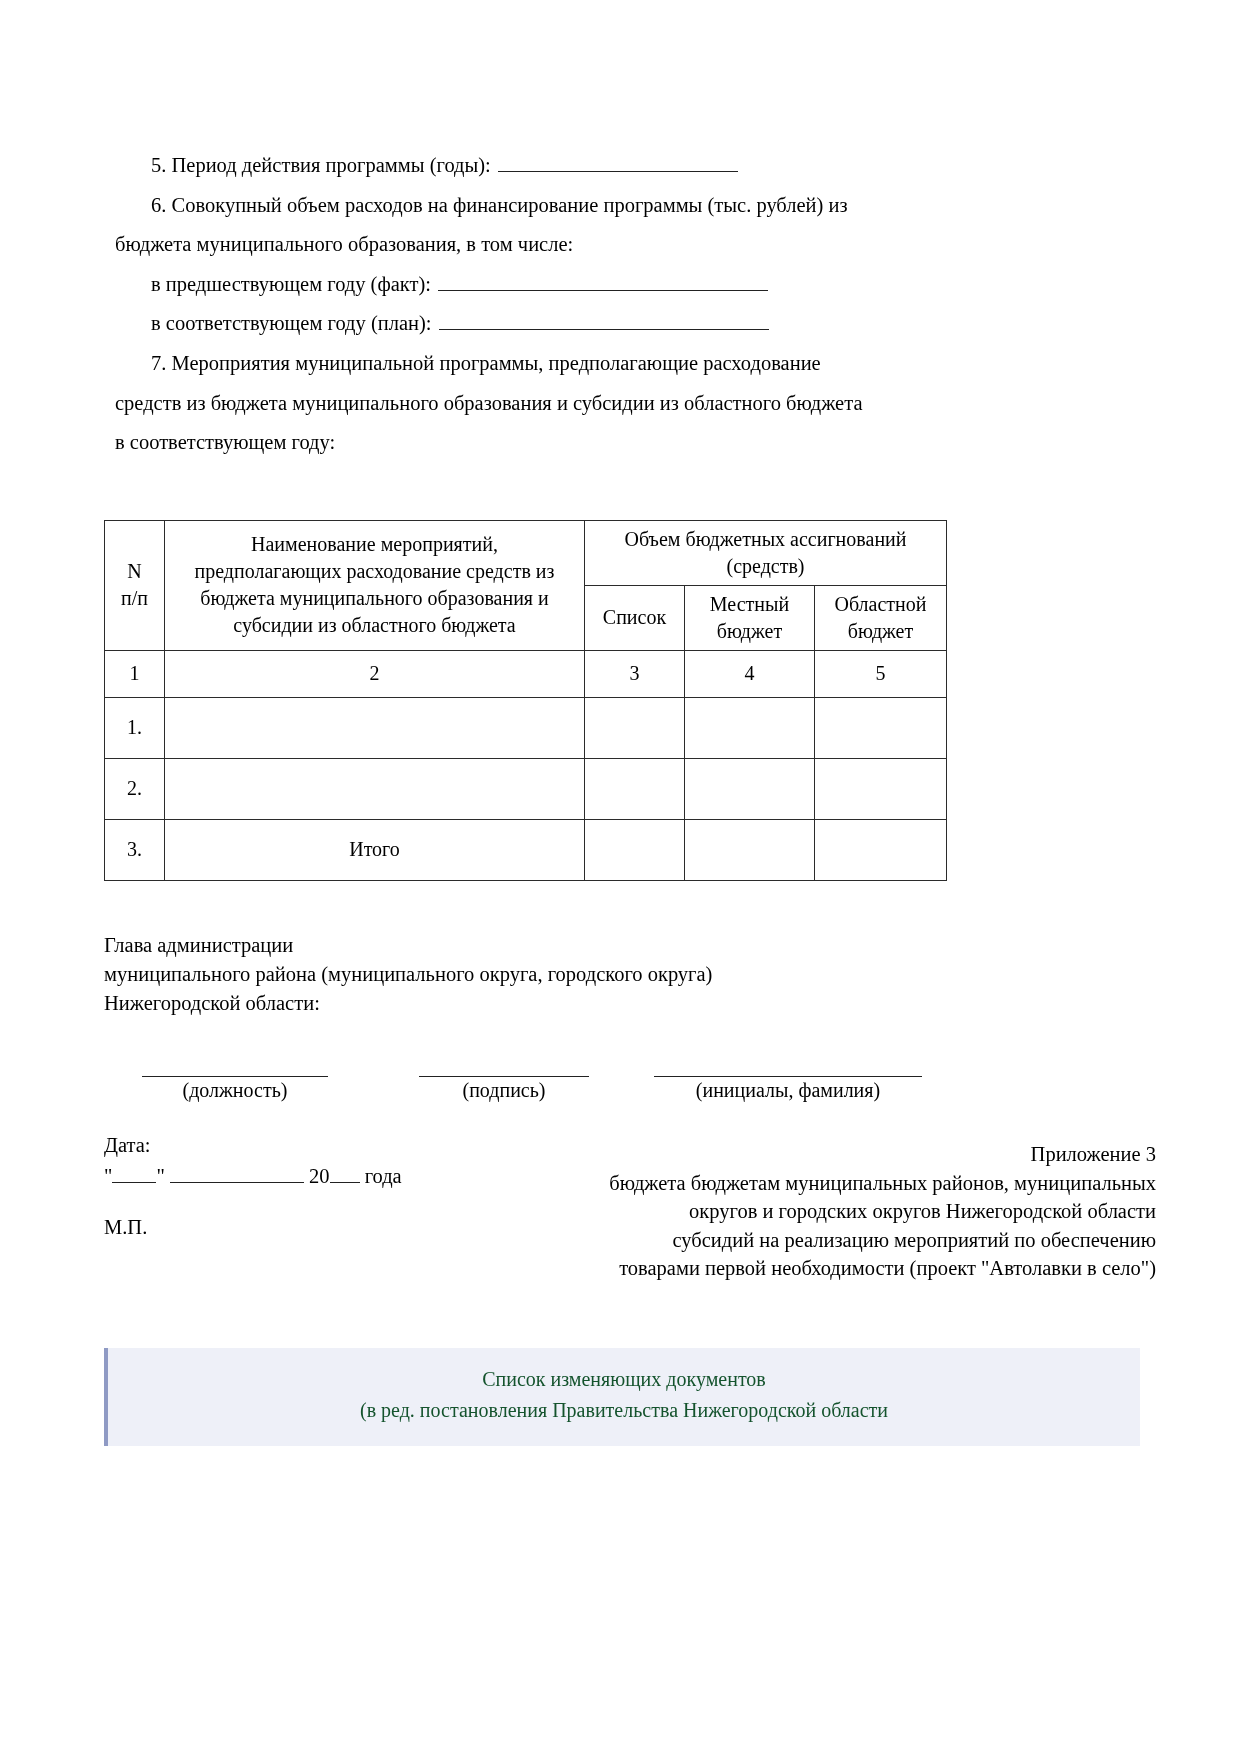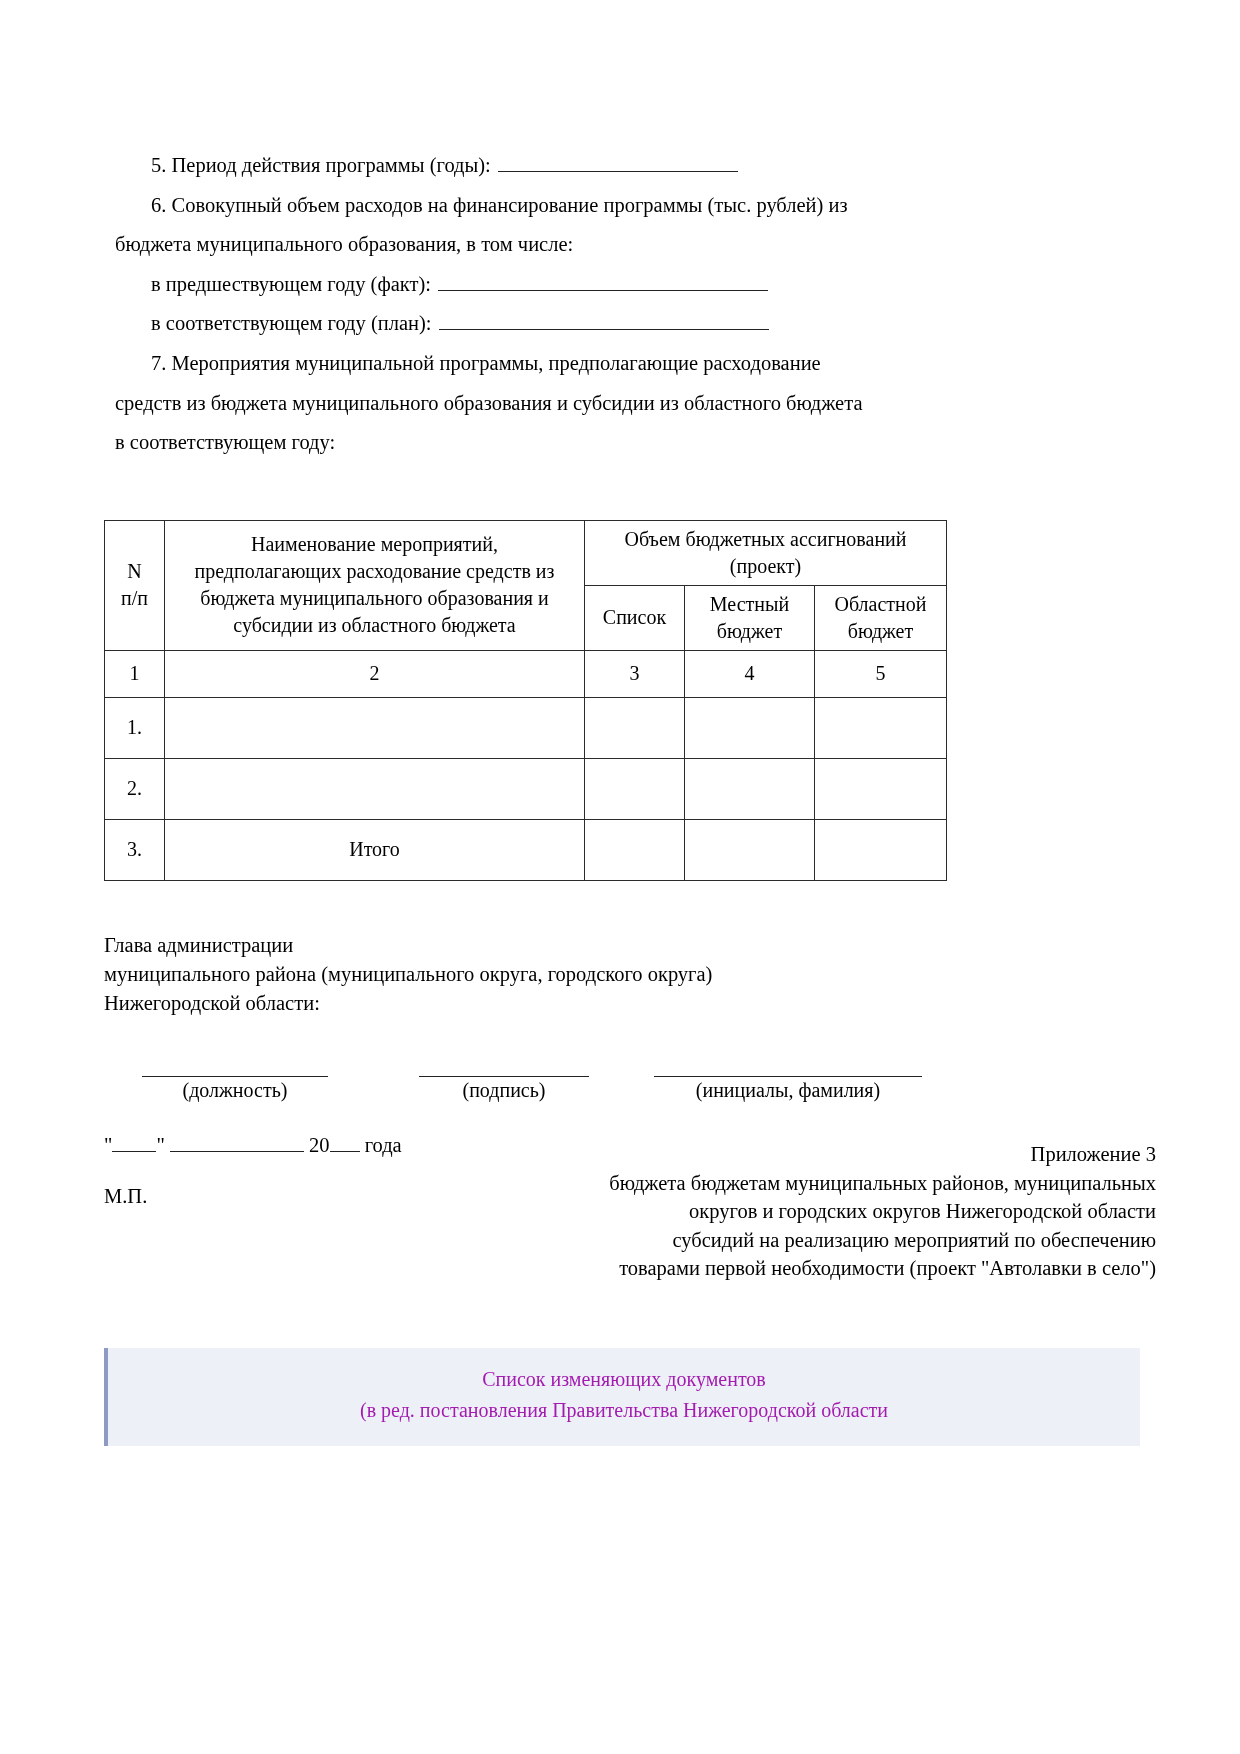--- a/index.html
+++ b/index.html
@@ -193,21 +193,21 @@
           <div>п/п</div>
         </th>
         <th rowspan="2">
           <div>Наименование мероприятий,</div>
           <div>предполагающих расходование средств из</div>
           <div>бюджета муниципального образования и</div>
           <div>субсидии из областного бюджета</div>
         </th>
         <th colspan="3">
           <div>Объем бюджетных ассигнований</div>
-          <div>(проект)</div>
+          <div>(средств)</div>
         </th>
       </tr>
       <tr>
         <th>Список</th>
         <th>
           <div>Местный</div>
           <div>бюджет</div>
         </th>
         <th>
           <div>Областной</div>
@@ -261,36 +261,37 @@
         <div class="rule"></div>
         <div>(подпись)</div>
       </div>
       <div class="slot slot-3">
         <div class="rule"></div>
         <div>(инициалы, фамилия)</div>
       </div>
     </div>
 
     <div class="date-block">
+      <div>Дата:</div>
       <div>
         <span>"</span><span class="u-short"></span><span>"</span>
         <span class="u-mid"></span>
         <span>20</span><span class="u-tiny"></span>
         <span>года</span>
       </div>
     </div>
 
     <div class="mp">М.П.</div>
   </div>
 </div>
 
 <div class="appendix">
   <div>Приложение 3</div>
   <div>бюджета бюджетам муниципальных районов, муниципальных</div>
   <div>округов и городских округов Нижегородской области</div>
   <div>субсидий на реализацию мероприятий по обеспечению</div>
   <div>товарами первой необходимости (проект "Автолавки в село")</div>
 </div>
 
-<div class="changes-box" style="background: rgb(238, 240, 248); border-left-color: rgb(143, 154, 196); color: #a21caf;">
+<div class="changes-box" style="background: rgb(238, 240, 248); border-left-color: rgb(143, 154, 196); color: #14532d;">
   <div>Список изменяющих документов</div>
   <div>(в ред. постановления Правительства Нижегородской области</div>
 </div>
 
 </body></html>

